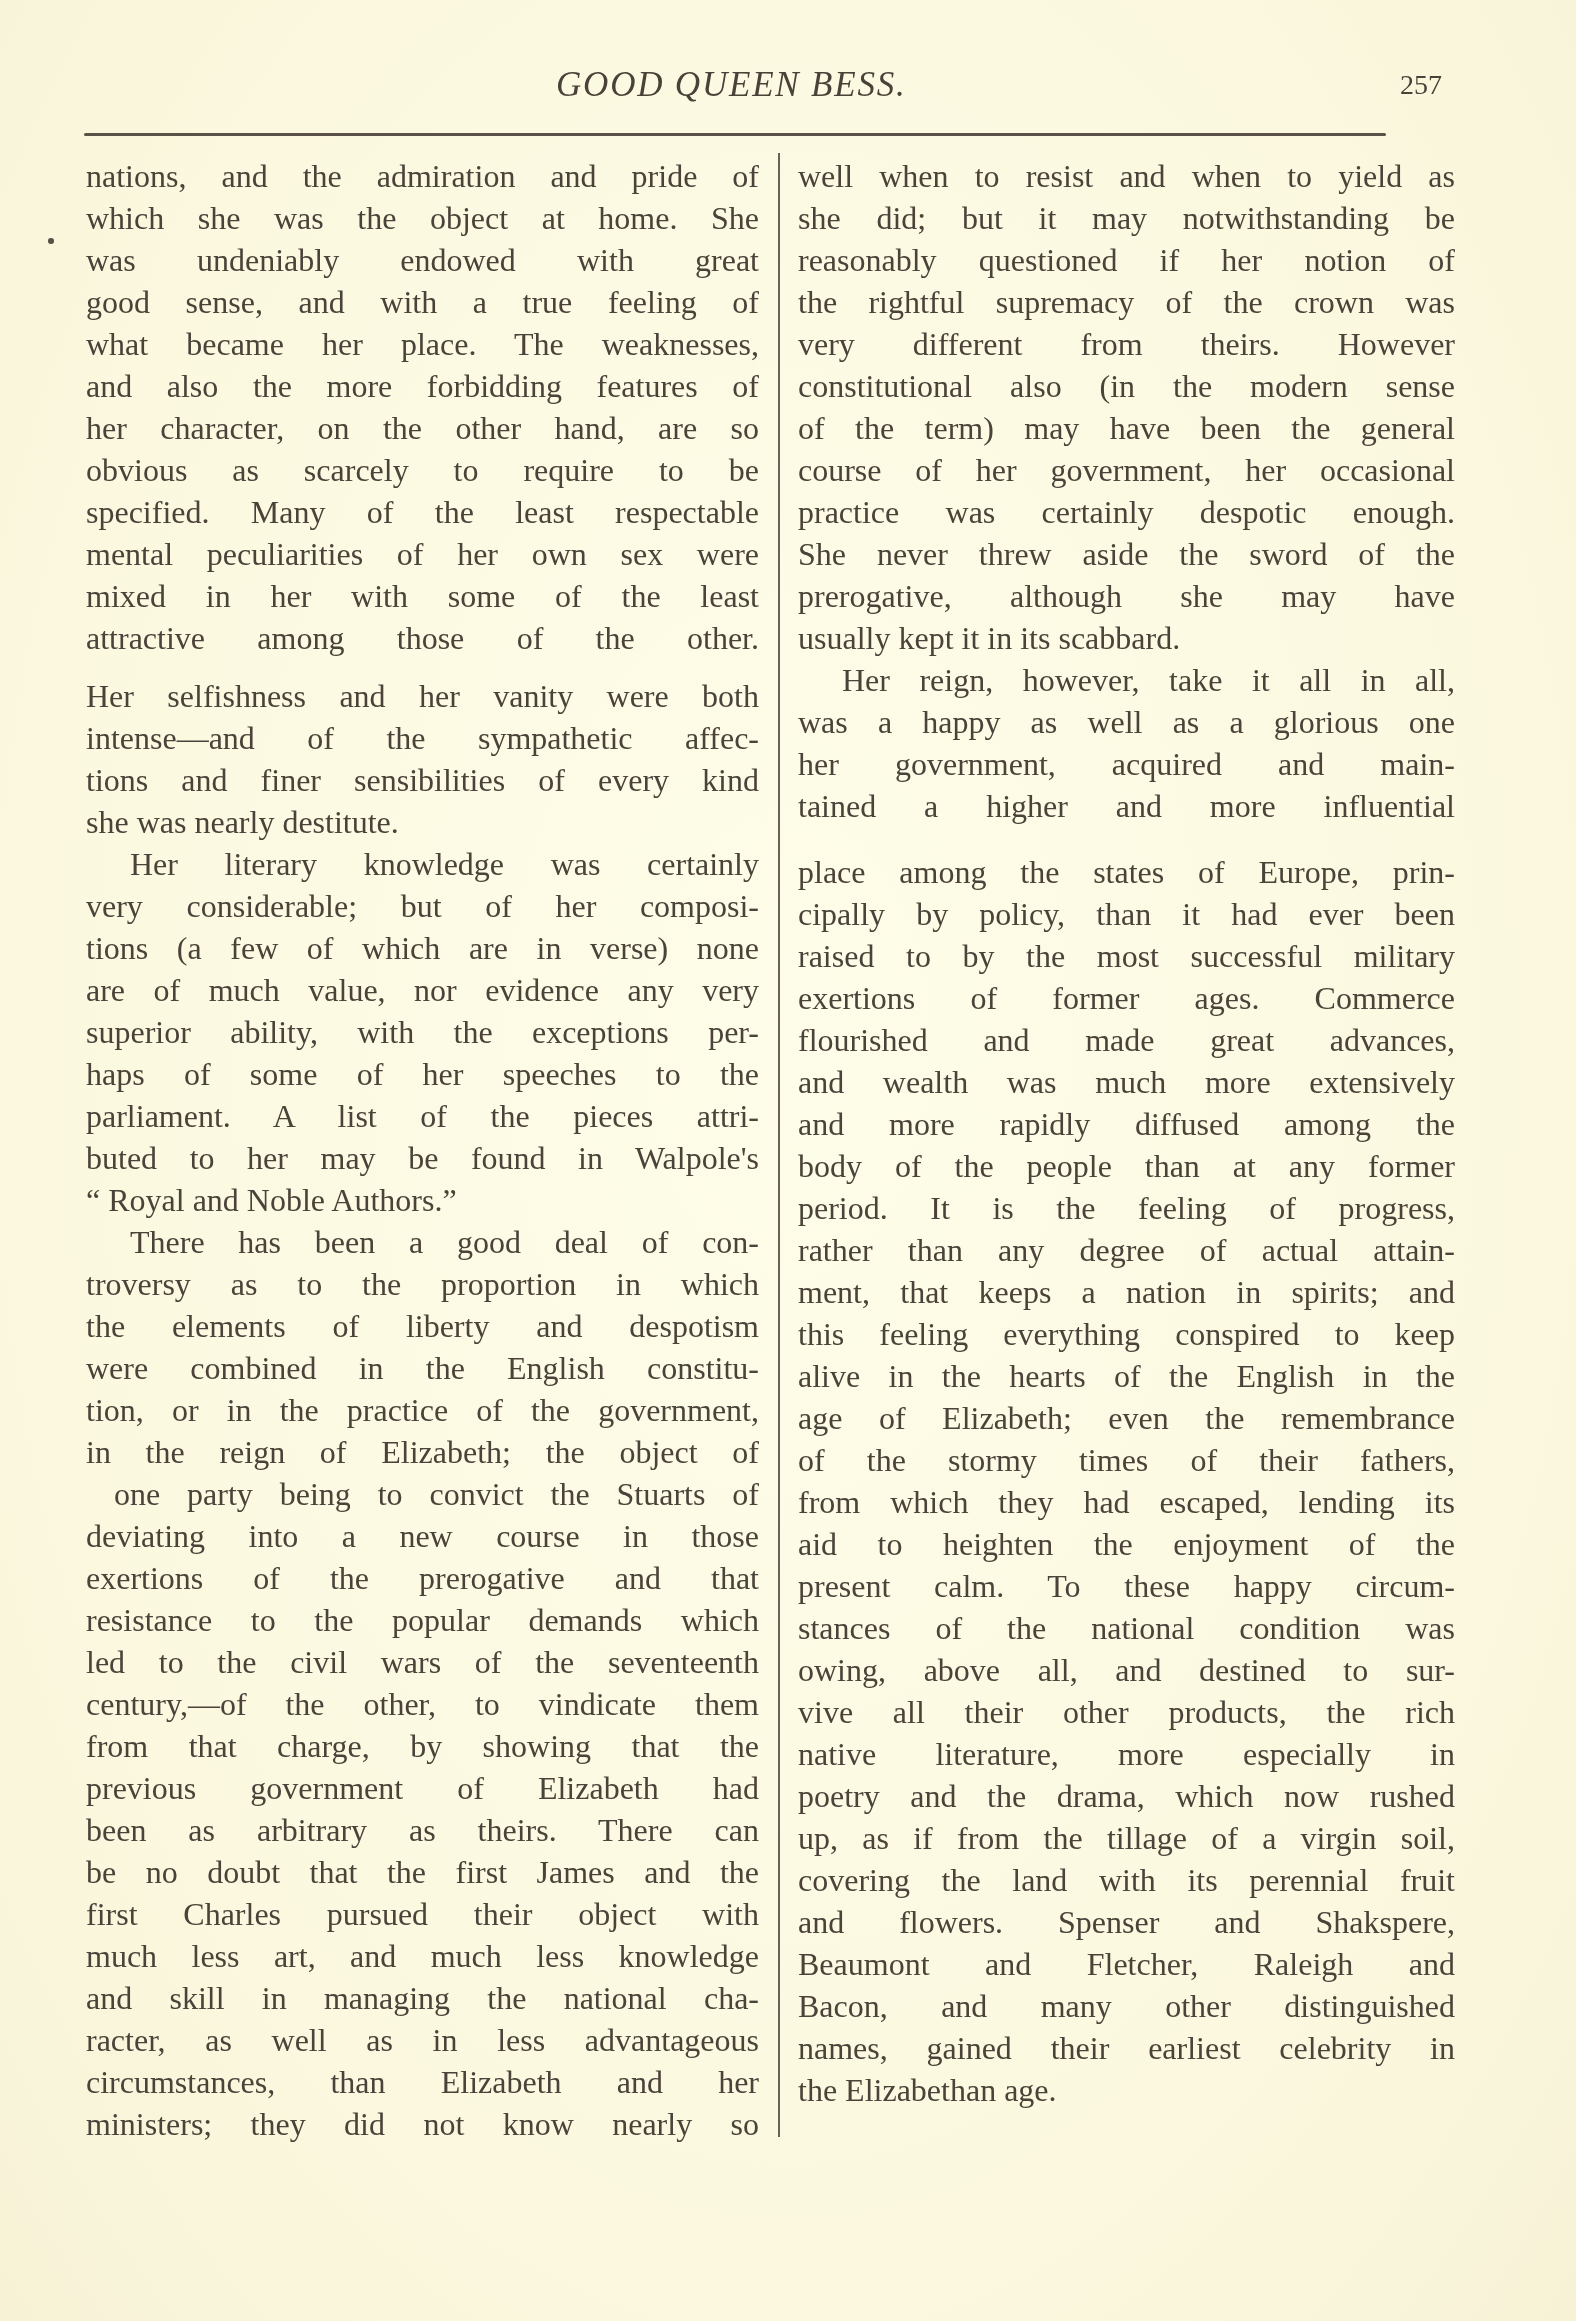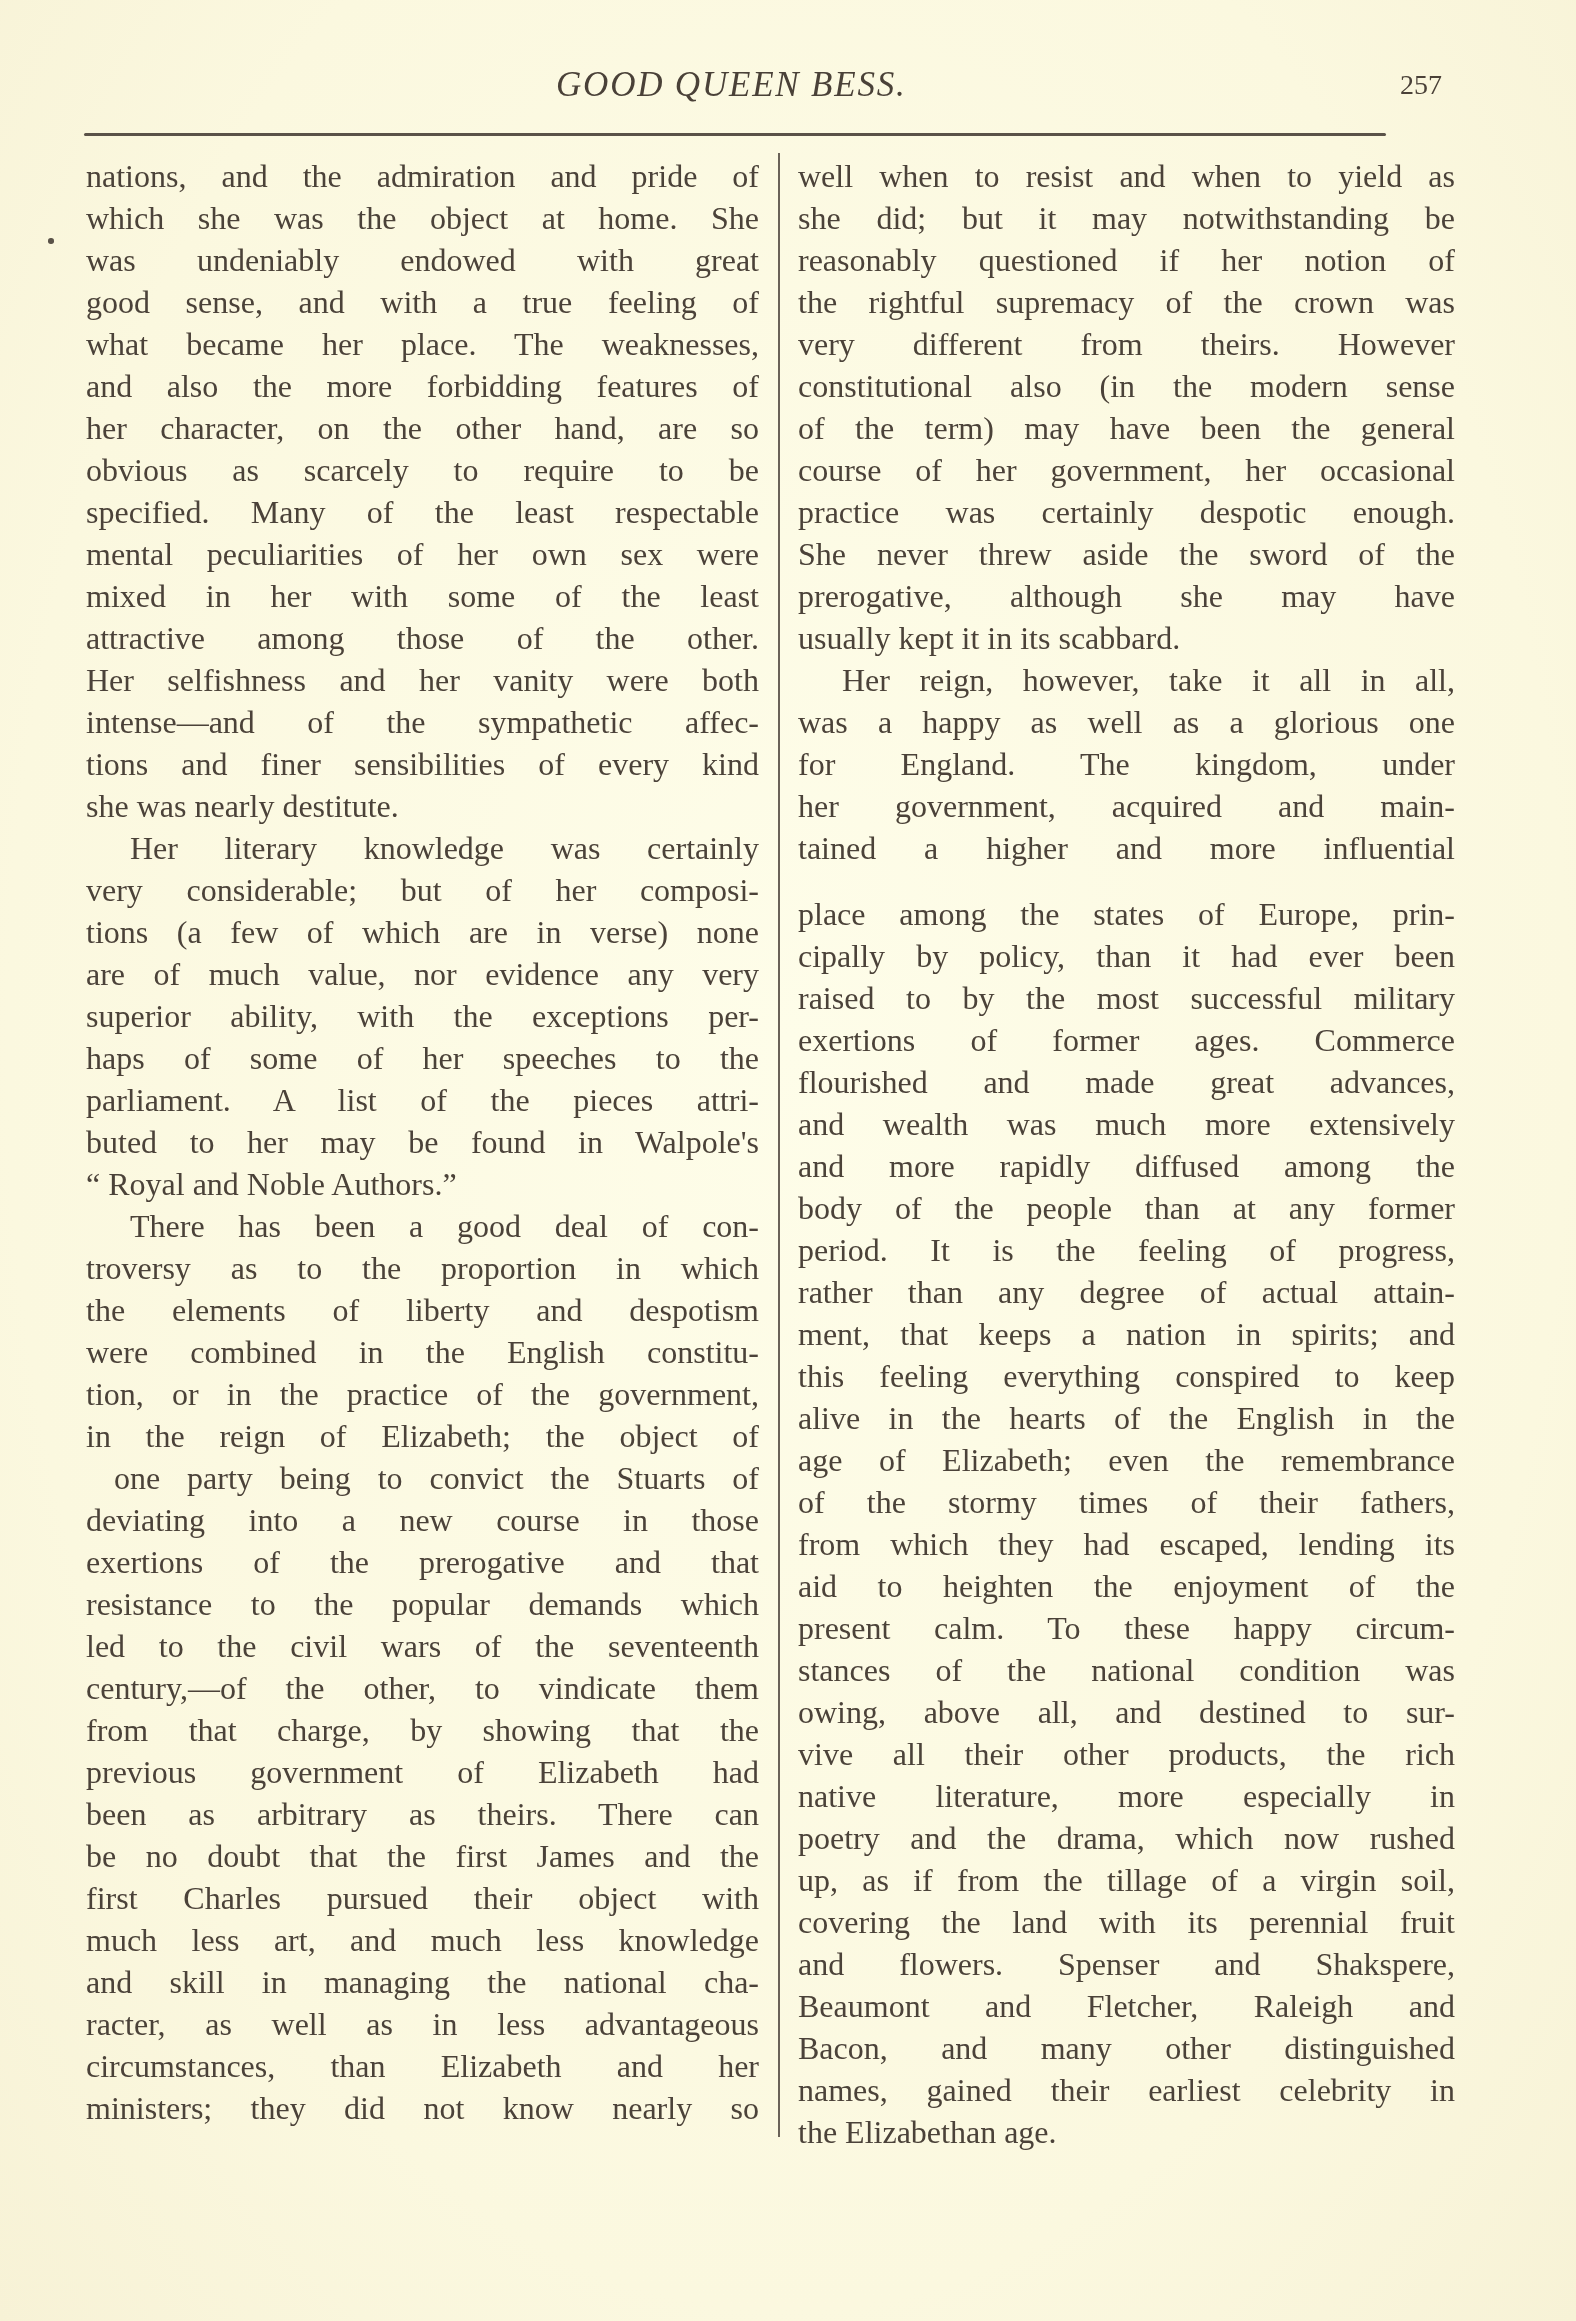--- a/index.html
+++ b/index.html
@@ -71,21 +71,21 @@
       <span class="line" style="white-space: nowrap; display: block;"><span style="white-space: nowrap;">was undeniably endowed with great</span></span>
       <span class="line" style="white-space: nowrap; display: block;"><span style="white-space: nowrap;">good sense, and with a true feeling of</span></span>
       <span class="line" style="white-space: nowrap; display: block;"><span style="white-space: nowrap;">what became her place.  The weaknesses,</span></span>
       <span class="line" style="white-space: nowrap; display: block;"><span style="white-space: nowrap;">and also the more forbidding features of</span></span>
       <span class="line" style="white-space: nowrap; display: block;"><span style="white-space: nowrap;">her character, on the other hand, are so</span></span>
       <span class="line" style="white-space: nowrap; display: block;"><span style="white-space: nowrap;">obvious as scarcely to require to be</span></span>
       <span class="line" style="white-space: nowrap; display: block;"><span style="white-space: nowrap;">specified.  Many of the least respectable</span></span>
       <span class="line" style="white-space: nowrap; display: block;"><span style="white-space: nowrap;">mental peculiarities of her own sex were</span></span>
       <span class="line" style="white-space: nowrap; display: block;"><span style="white-space: nowrap;">mixed in her with some of the least</span></span>
       <span class="line" style="white-space: nowrap; display: block;"><span style="white-space: nowrap;">attractive among those of the other.</span></span>
-      <span class="line" style="white-space: nowrap; display: block;"><span style="white-space: nowrap;">Her selfishness and her vanity were both</span></span>
+      <span class="line" style="white-space: nowrap; display: block; margin-top: 16px;"><span style="white-space: nowrap;">Her selfishness and her vanity were both</span></span>
       <span class="line" style="white-space: nowrap; display: block;"><span style="white-space: nowrap;">intense—and of the sympathetic affec-</span></span>
       <span class="line" style="white-space: nowrap; display: block;"><span style="white-space: nowrap;">tions and finer sensibilities of every kind</span></span>
       <span class="line last"><span style="white-space: nowrap;">she was nearly destitute.</span></span>
       <span class="line indent" style="white-space: nowrap; display: block;"><span style="white-space: nowrap;">Her literary knowledge was certainly</span></span>
       <span class="line" style="white-space: nowrap; display: block;"><span style="white-space: nowrap;">very considerable; but of her composi-</span></span>
       <span class="line" style="white-space: nowrap; display: block;"><span style="white-space: nowrap;">tions (a few of which are in verse) none</span></span>
       <span class="line" style="white-space: nowrap; display: block;"><span style="white-space: nowrap;">are of much value, nor evidence any very</span></span>
       <span class="line" style="white-space: nowrap; display: block;"><span style="white-space: nowrap;">superior ability, with the exceptions per-</span></span>
       <span class="line" style="white-space: nowrap; display: block;"><span style="white-space: nowrap;">haps of some of her speeches to the</span></span>
       <span class="line" style="white-space: nowrap; display: block;"><span style="white-space: nowrap;">parliament.  A list of the pieces attri-</span></span>
@@ -125,21 +125,20 @@
       <span class="line" style="white-space: nowrap; display: block;"><span style="white-space: nowrap;">very different from theirs.  However</span></span>
       <span class="line" style="white-space: nowrap; display: block;"><span style="white-space: nowrap;">constitutional also (in the modern sense</span></span>
       <span class="line" style="white-space: nowrap; display: block;"><span style="white-space: nowrap;">of the term) may have been the general</span></span>
       <span class="line" style="white-space: nowrap; display: block;"><span style="white-space: nowrap;">course of her government, her occasional</span></span>
       <span class="line" style="white-space: nowrap; display: block;"><span style="white-space: nowrap;">practice was certainly despotic enough.</span></span>
       <span class="line" style="white-space: nowrap; display: block;"><span style="white-space: nowrap;">She never threw aside the sword of the</span></span>
       <span class="line" style="white-space: nowrap; display: block;"><span style="white-space: nowrap;">prerogative, although she may have</span></span>
       <span class="line last"><span style="white-space: nowrap;">usually kept it in its scabbard.</span></span>
       <span class="line indent" style="white-space: nowrap; display: block;"><span style="white-space: nowrap;">Her reign, however, take it all in all,</span></span>
       <span class="line" style="white-space: nowrap; display: block;"><span style="white-space: nowrap;">was a happy as well as a glorious one</span></span>
-      <span class="line" style="white-space: nowrap; display: block;"><span style="white-space: nowrap;">for England.  The kingdom, under</span></span>
       <span class="line" style="white-space: nowrap; display: block;"><span style="white-space: nowrap;">her government, acquired and main-</span></span>
       <span class="line" style="white-space: nowrap; display: block;"><span style="white-space: nowrap;">tained a higher and more influential</span></span>
       <span class="line" style="white-space: nowrap; display: block; margin-top: 24px;"><span style="white-space: nowrap;">place among the states of Europe, prin-</span></span>
       <span class="line" style="white-space: nowrap; display: block;"><span style="white-space: nowrap;">cipally by policy, than it had ever been</span></span>
       <span class="line" style="white-space: nowrap; display: block;"><span style="white-space: nowrap;">raised to by the most successful military</span></span>
       <span class="line" style="white-space: nowrap; display: block;"><span style="white-space: nowrap;">exertions of former ages.  Commerce</span></span>
       <span class="line" style="white-space: nowrap; display: block;"><span style="white-space: nowrap;">flourished and made great advances,</span></span>
       <span class="line" style="white-space: nowrap; display: block;"><span style="white-space: nowrap;">and wealth was much more extensively</span></span>
       <span class="line" style="white-space: nowrap; display: block;"><span style="white-space: nowrap;">and more rapidly diffused among the</span></span>
       <span class="line" style="white-space: nowrap; display: block;"><span style="white-space: nowrap;">body of the people than at any former</span></span>

